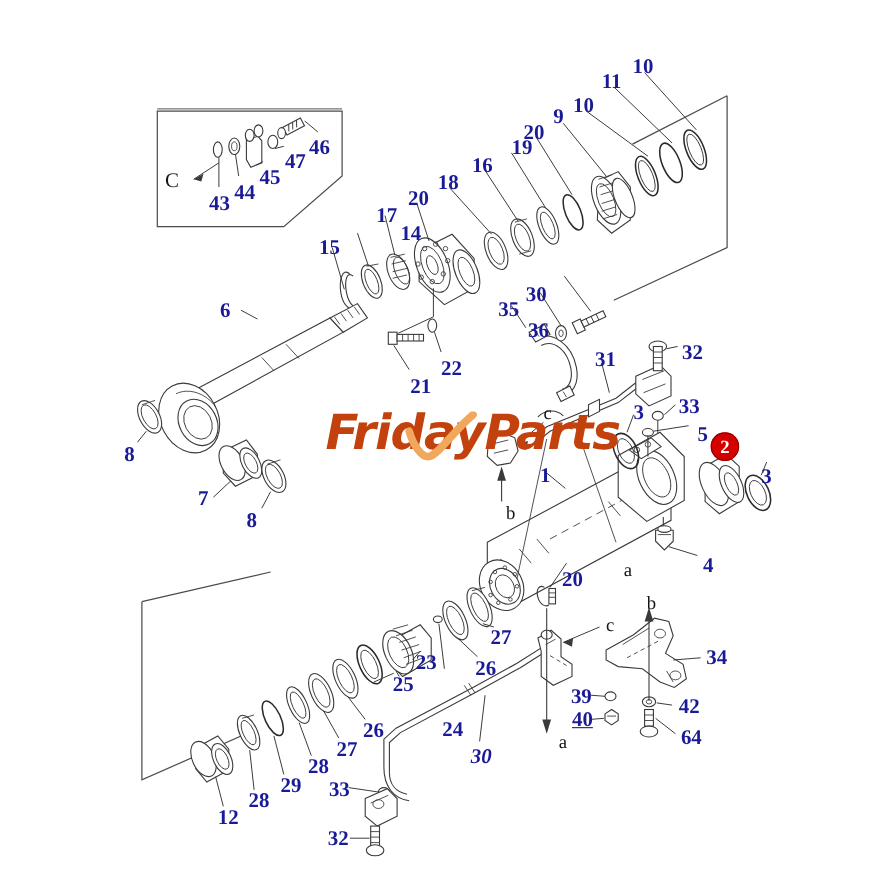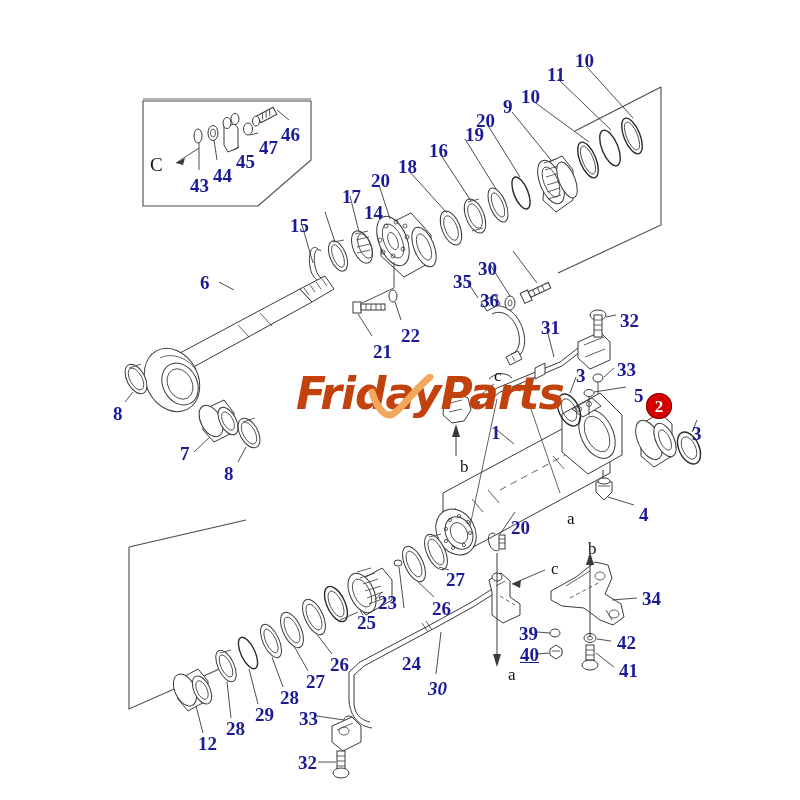--- a/index.html
+++ b/index.html
@@ -667,21 +667,21 @@
   <div class="callout" style="left:255px; top:705px;">29</div>
   <div class="callout" style="left:226px; top:719px;">28</div>
   <div class="callout" style="left:198px; top:734px;">12</div>
   <div class="callout" style="left:299px; top:709px;">33</div>
   <div class="callout" style="left:298px; top:753px;">32</div>
   <div class="callout" style="left:428px; top:679px;font-style:italic;">30</div>
   <div class="callout" style="left:511px; top:518px;">20</div>
   <div class="callout" style="left:519px; top:624px;">39</div>
   <div class="callout" style="left:520px; top:645px;text-decoration:underline;">40</div>
   <div class="callout" style="left:617px; top:633px;">42</div>
-  <div class="callout" style="left:619px; top:661px;">41</div>
+  <div class="callout" style="left:619px; top:661px;">64</div>
   <div class="callout" style="left:642px; top:589px;">34</div>
 
   <div class="callout hl" style="left:646px; top:393px;">2</div>
 
   <div class="letter" style="left:567px; top:510px;">a</div>
   <div class="letter" style="left:588px; top:540px;">b</div>
   <div class="letter" style="left:551px; top:560px;">c</div>
   <div class="letter" style="left:508px; top:666px;">a</div>
   <div class="letter" style="left:460px; top:458px;">b</div>
   <div class="letter" style="left:494px; top:367px;">c</div>

